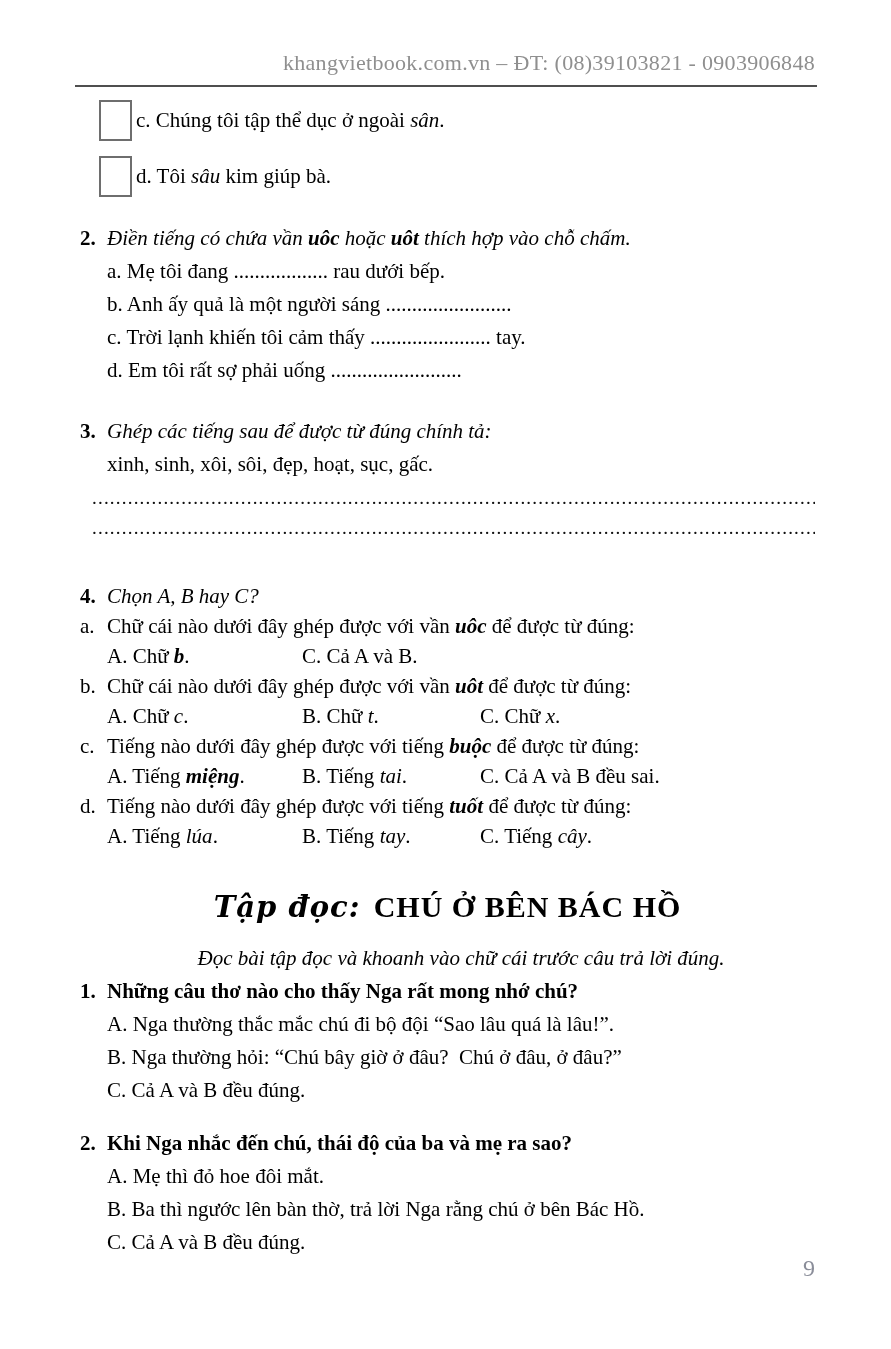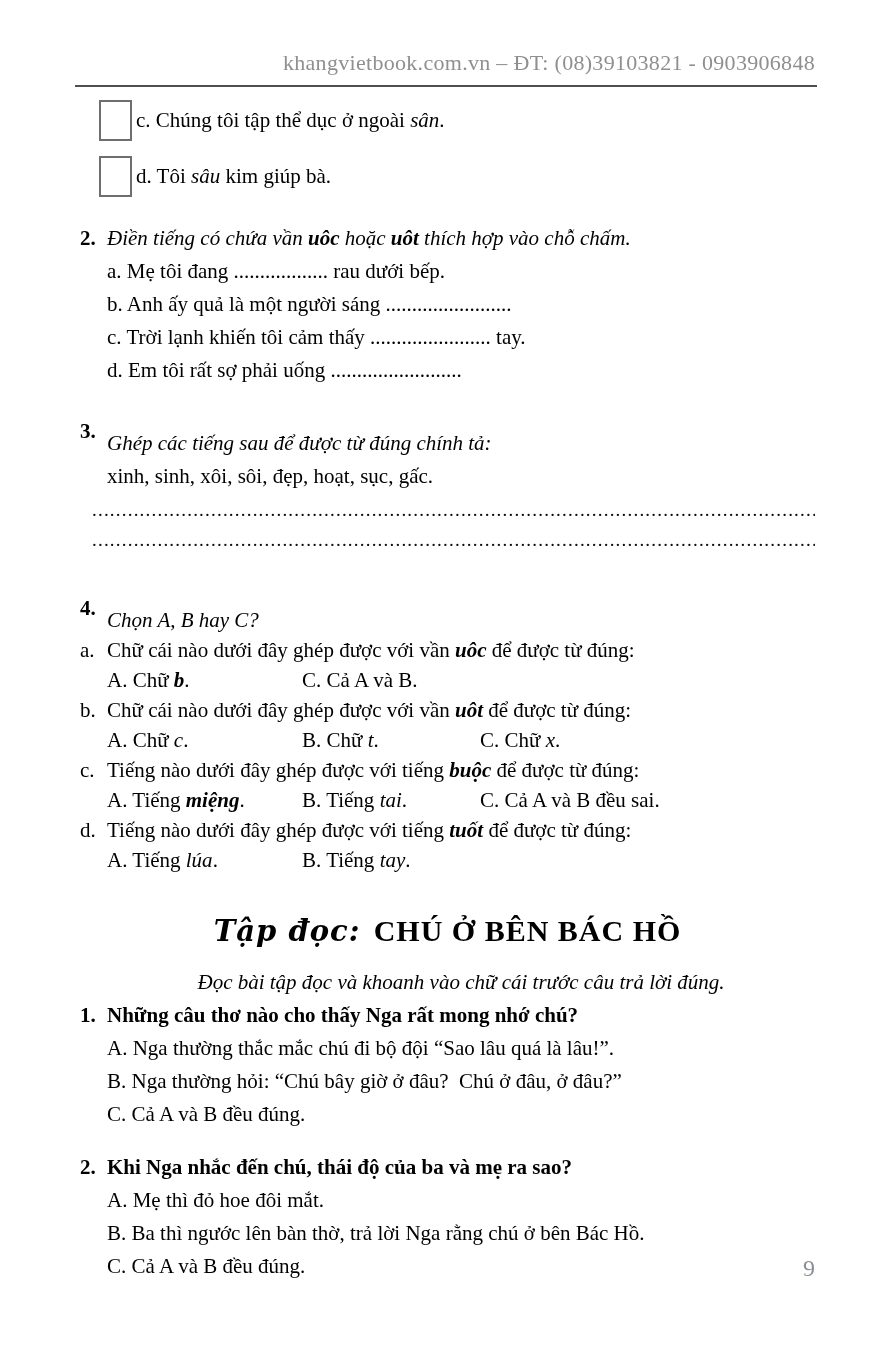--- a/index.html
+++ b/index.html
@@ -37,21 +37,21 @@
     background: #ffffff;
     flex: 0 0 auto;
   }
   .cb-label { margin-left: 4px; }
 
   
   .line { display: flex; line-height: 33px; }
   .num { width: 27px; flex: 0 0 auto; font-weight: bold; }
   .letter { width: 27px; flex: 0 0 auto; }
   .body-text { flex: 1; }
-  .ital { font-style: italic; margin-top: 12px; }
+  .ital { font-style: italic; }
   .sec2 { margin-top: 25px; }
   .indent { padding-left: 27px; line-height: 33px; }
   .sec3 { margin-top: 28px; }
   .dotline {
     margin-left: 12px;
     margin-top: 4px;
     width: 723px;
     overflow: hidden;
     white-space: nowrap;
     font-size: 19px;
@@ -174,20 +174,21 @@
         <span class="opt-c"><span>C. Cả A và B đều sai.</span></span>
       </div>
 
       <div class="line">
         <span class="letter">d.</span>
         <span class="body-text"><span>Tiếng nào dưới đây ghép được với tiếng </span><span style="font-style: italic; font-weight: bold;">tuốt</span><span> để được từ đúng:</span></span>
       </div>
       <div class="opt-row">
         <span class="opt-a"><span>A. Tiếng </span><span style="font-style: italic;">lúa</span><span>.</span></span>
         <span class="opt-b"><span>B. Tiếng </span><span style="font-style: italic;">tay</span><span>.</span></span>
+        <span class="opt-c"><span>C. Tiếng </span><span style="font-style: italic;">cây</span><span>.</span></span>
       </div>
     </div>
 
     <div class="reading-heading">
       <span class="script-label">Tập đọc:</span>
       <span class="caps-title">CHÚ Ở BÊN BÁC HỒ</span>
     </div>
 
     <div class="intro">Đọc bài tập đọc và khoanh vào chữ cái trước câu trả lời đúng.</div>
 

